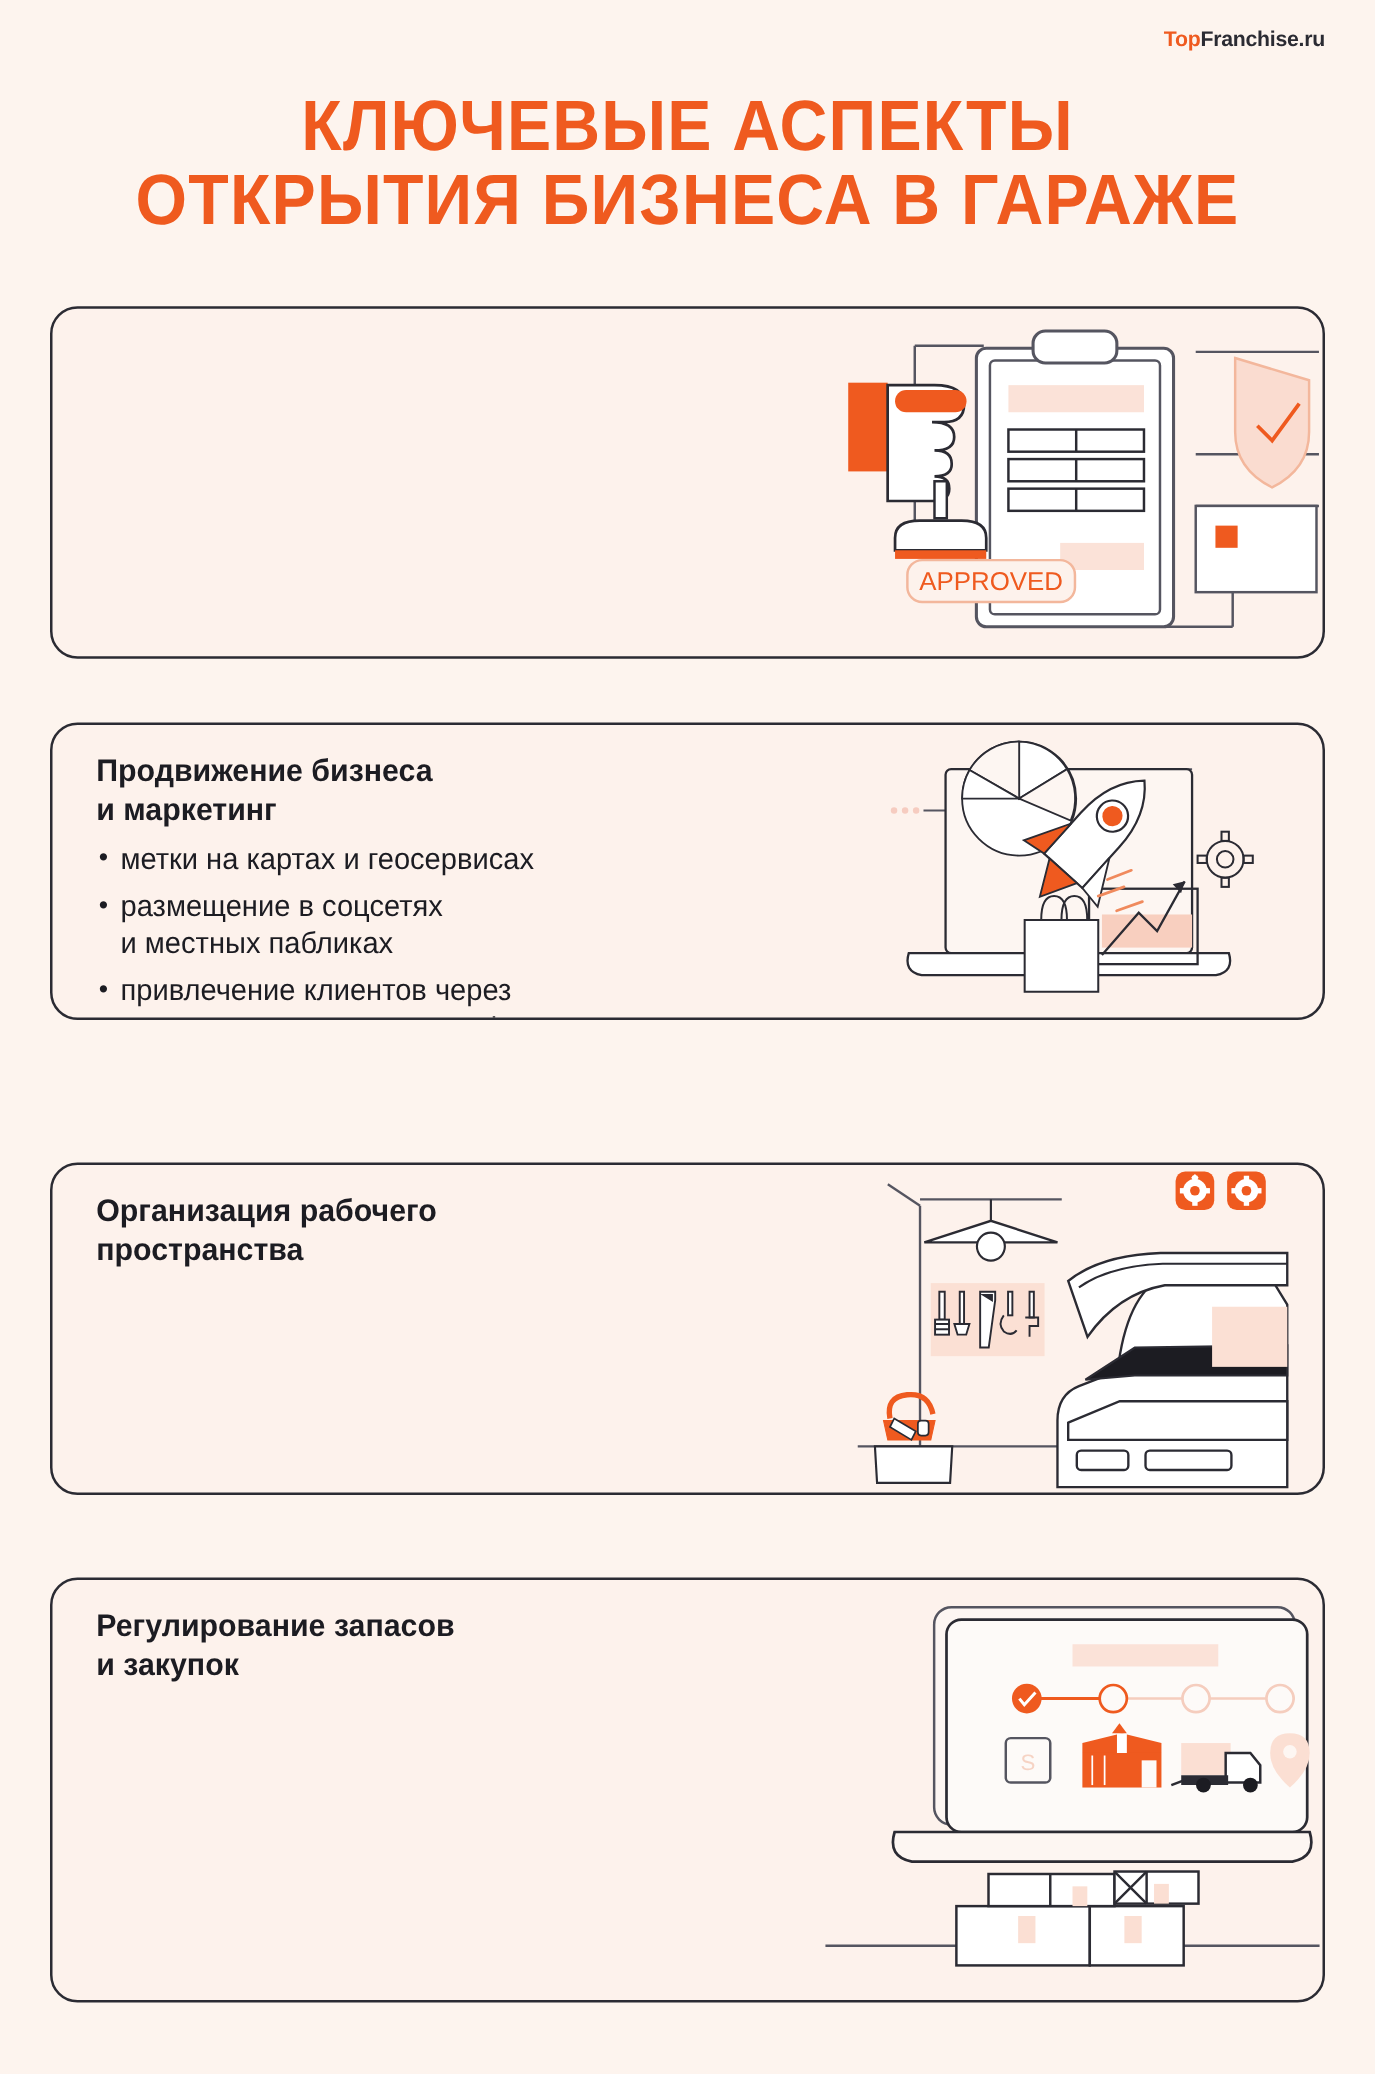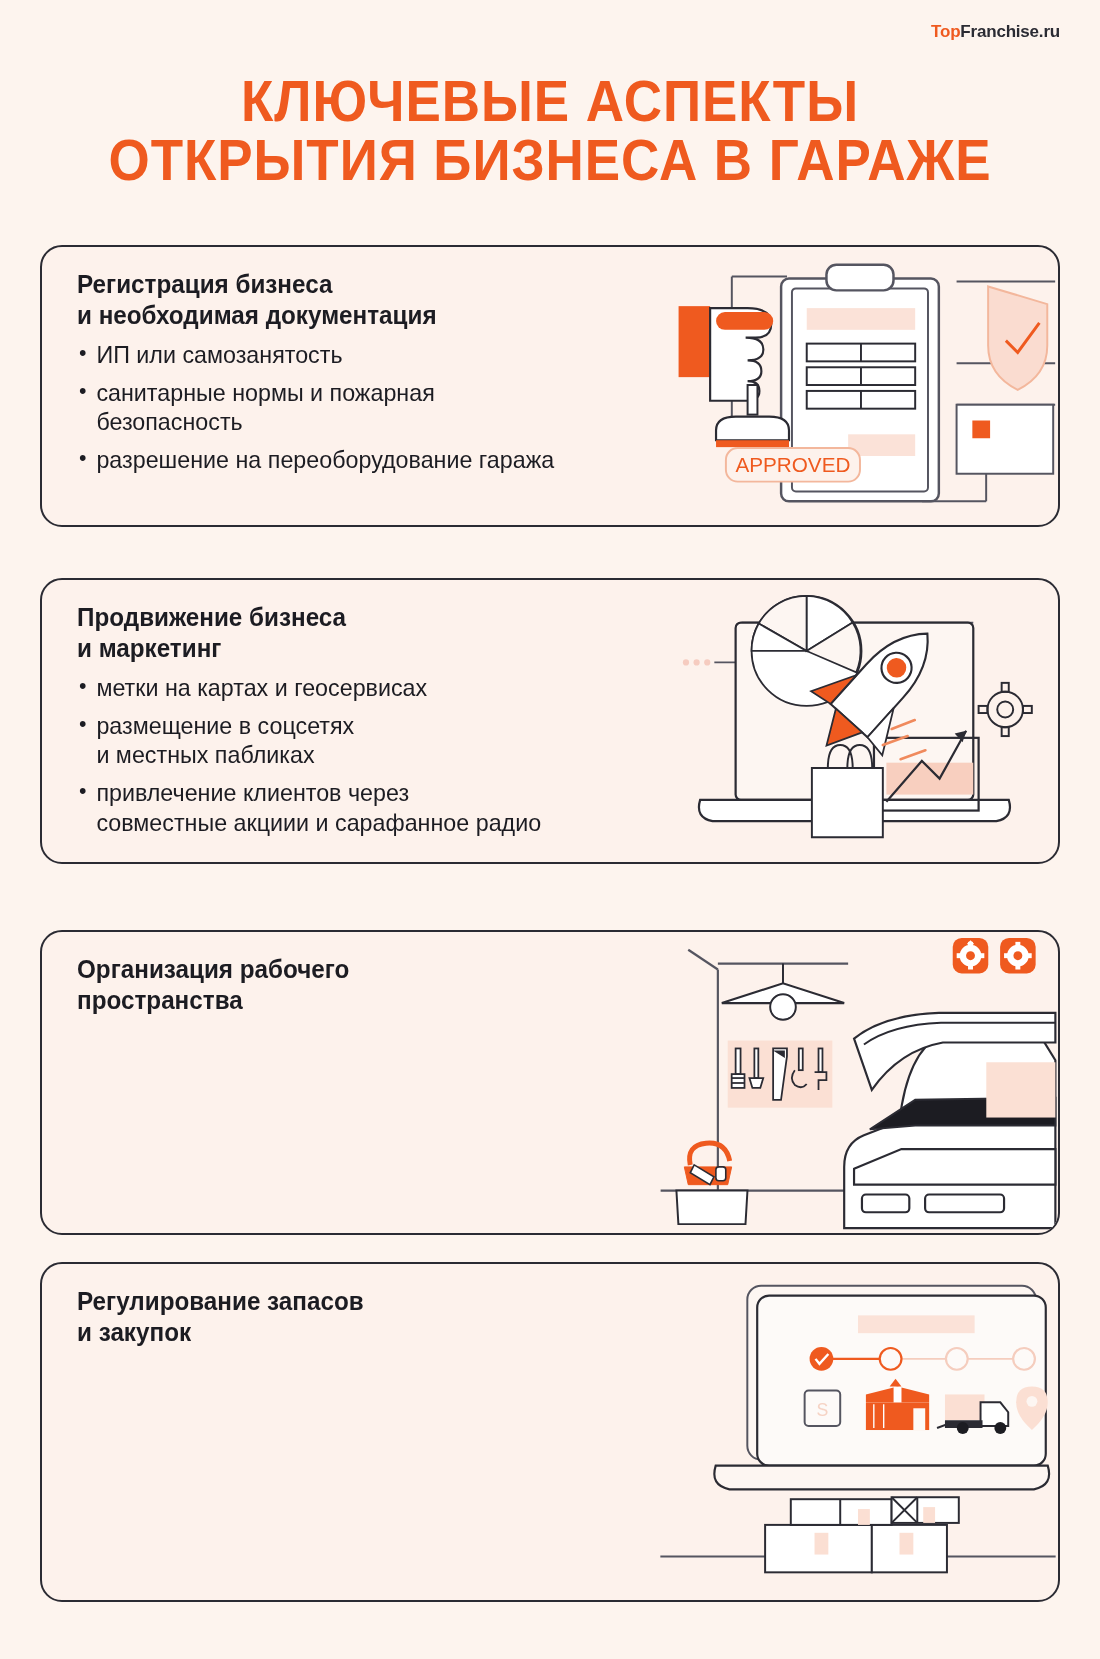--- a/index.html
+++ b/index.html
@@ -52,22 +52,22 @@
   .card {
     position: absolute;
     left: 40px;
     width: 1020px;
     background: #fdf2ec;
     border: 2px solid #2b2b33;
     border-radius: 22px;
     overflow: hidden;
   }
   #card1 { top: 245px;  height: 282px; }
-  #card2 { top: 578px;  height: 286px; }
-  #card3 { top: 930px;  height: 305px; }
+  #card2 { top: 578px;  height: 238px; }
+  #card3 { top: 930px;  height: 266px; }
   #card4 { top: 1262px; height: 340px; }
 
   .card-text {
     position: absolute;
     left: 35px;
     top: 22px;
     z-index: 5;
     width: 650px;
   }
   .card-title {
@@ -166,30 +166,20 @@
                  Q100 136 100 146 Q100 156 86 156 L50 156 Z" fill="#ffffff" stroke="#2b2b33" stroke-width="2.2"></path>
         <rect x="56" y="66" width="58" height="18" rx="9" fill="#ef5a1f"></rect>
 
         <rect x="88" y="140" width="10" height="30" fill="#ffffff" stroke="#2b2b33" stroke-width="2"></rect>
         <path d="M56 186 Q56 172 76 172 L110 172 Q130 172 130 186 L130 196 L56 196 Z" fill="#ffffff" stroke="#2b2b33" stroke-width="2.2"></path>
         <rect x="56" y="196" width="74" height="7" fill="#ef5a1f"></rect>
 
         <rect x="66" y="204" width="136" height="34" rx="12" fill="#fdf2ec" stroke="#f3b79c" stroke-width="2"></rect>
         <text x="134" y="228" text-anchor="middle" font-family="Liberation Sans, sans-serif" font-size="21" fill="#ef5a1f">APPROVED</text>
       </svg>
-    </div>
-    <div class="card-text">
-      <div class="card-title">Регистрация бизнеса
-и необходимая документация</div>
-      <ul class="bullets">
-        <li>ИП или самозанятость</li>
-        <li>санитарные нормы и пожарная
-безопасность</li>
-        <li>разрешение на переоборудование гаража</li>
-      </ul>
     </div>
   </section>
 
   <section class="card" id="card2">
     <div class="art">
       <svg viewBox="0 0 400 318" xmlns="http://www.w3.org/2000/svg">
         <g fill="#f6ccc0">
           <circle cx="6" cy="93" r="3.5"></circle>
             <circle cx="18" cy="93" r="3.5"></circle>
             <circle cx="30" cy="93" r="3.5"></circle>

